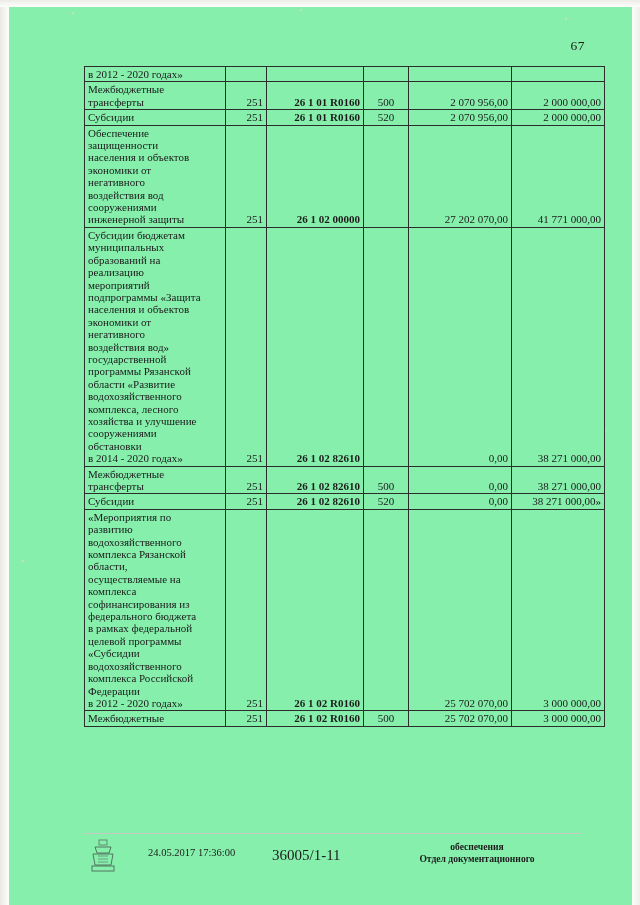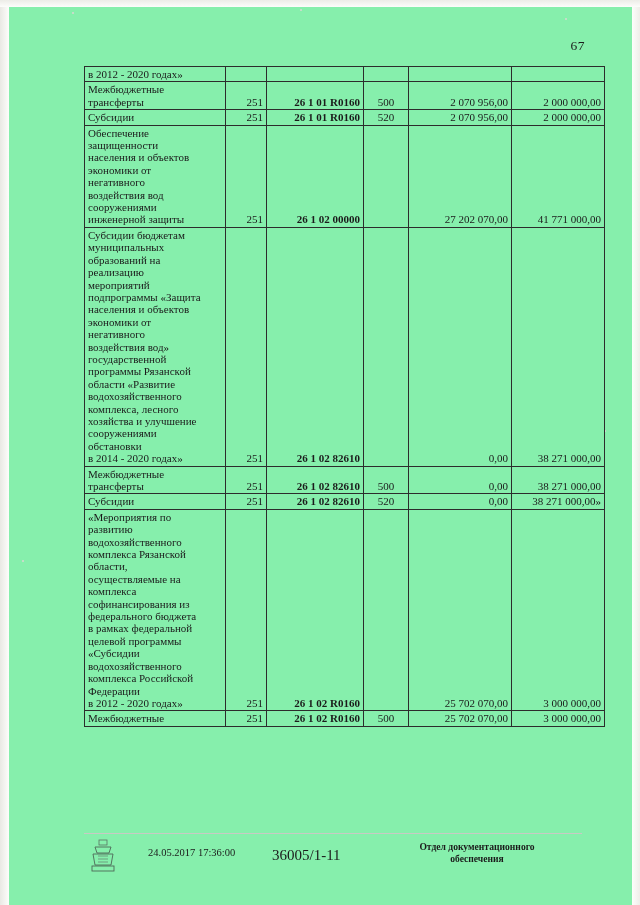--- a/index.html
+++ b/index.html
@@ -324,17 +324,17 @@
         <path d="M4 15 L24 15 L22 26 L6 26 Z" fill="none" stroke="#3b3b3b" stroke-width="0.9"></path>
         <rect x="3" y="27" width="22" height="5" fill="none" stroke="#3b3b3b" stroke-width="0.9"></rect>
         <line x1="9" y1="17" x2="19" y2="17" stroke="#5a5a5a" stroke-width="0.7"></line>
         <line x1="9" y1="20" x2="19" y2="20" stroke="#5a5a5a" stroke-width="0.7"></line>
         <line x1="9" y1="23" x2="19" y2="23" stroke="#5a5a5a" stroke-width="0.7"></line>
       </svg>
     </div>
     <div class="footer-date">24.05.2017 17:36:00</div>
     <div class="footer-doc">36005/1-11</div>
     <div class="footer-dept">
+      <span>обеспечения</span>
       <span>Отдел документационного</span>
-      <span>обеспечения</span>
     </div>
   </div>
 </div>
 
 </body></html>

